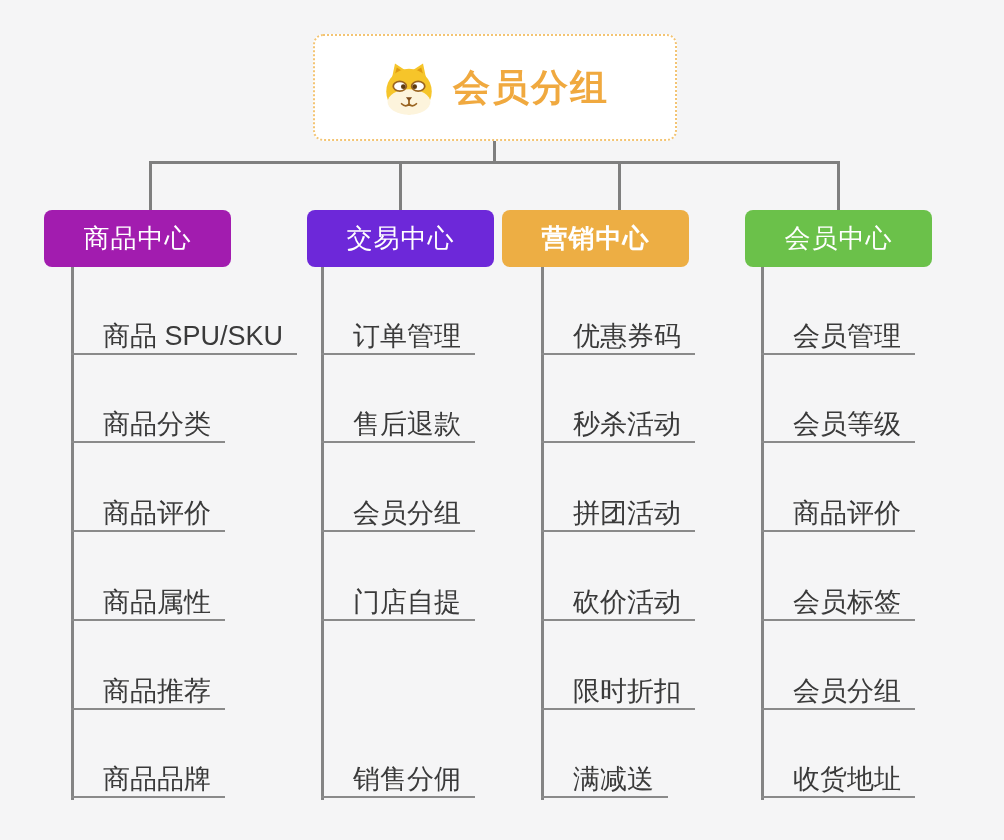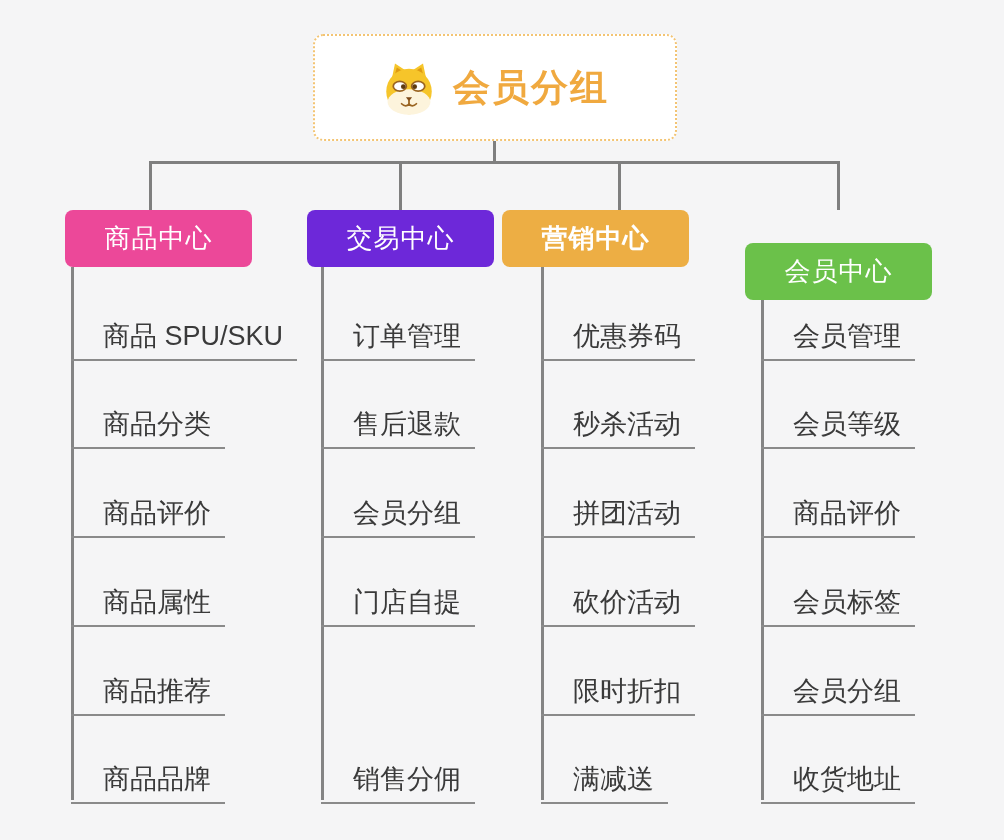--- a/index.html
+++ b/index.html
@@ -35,21 +35,21 @@
     position:absolute;top:210px;width:187px;height:57px;
     border-radius:8px;
     display:flex;align-items:center;justify-content:center;
     color:#ffffff;font-size:26px;letter-spacing:1px;white-space:nowrap;
   }
 
   
   .leaf{
     position:absolute;
     font-size:27px;line-height:33px;color:#3a3a3a;
-    padding:0 14px 6px 32px;
+    padding:0 14px 0 32px;
     border-bottom:2px solid #8a8a8a;
     white-space:nowrap;
   }
 </style>
 </head>
 <body>
 
 <div class="canvas">
 
   <div class="line v" style="left:493px;top:141px;height:20px"></div>
@@ -78,24 +78,24 @@
         <circle cx="25.5" cy="30.5" r="2.7" fill="#5d3a10"></circle>
         <circle cx="38.5" cy="30.5" r="2.7" fill="#5d3a10"></circle>
         <path d="M28.5 42.5 h7 l-3.5 4.5 Z" fill="#7c4a18"></path>
         <path d="M32 46 V 50" stroke="#9a6420" stroke-width="2" fill="none" stroke-linecap="round"></path>
         <path d="M23.5 50 Q28 54.5 32 50.5 Q36 54.5 40.5 50" stroke="#9a6420" stroke-width="2" fill="none" stroke-linecap="round"></path>
       </svg>
     </span>
     <span class="root-title">会员分组</span>
   </div>
 
-  <div class="branch-node" style="left: 65px; background: #ec4899;">商品中心</div>
+  <div class="branch-node" style="left: 44px; background: #a21caf;">商品中心</div>
   <div class="branch-node" style="left: 307px; background: #6d28d9;">交易中心</div>
   <div class="branch-node" style="left: 502px; background: rgb(237, 174, 68); font-weight: bold;">营销中心</div>
-  <div class="branch-node" style="left: 745px; background: rgb(107, 193, 74); margin-top: 33px;">会员中心</div>
+  <div class="branch-node" style="left: 745px; background: rgb(107, 193, 74);">会员中心</div>
 
   <div class="leaf" style="left:71px;top:320px">商品 SPU/SKU</div>
   <div class="leaf" style="left:71px;top:408px">商品分类</div>
   <div class="leaf" style="left:71px;top:497px">商品评价</div>
   <div class="leaf" style="left:71px;top:586px">商品属性</div>
   <div class="leaf" style="left:71px;top:675px">商品推荐</div>
   <div class="leaf" style="left:71px;top:763px">商品品牌</div>
 
   <div class="leaf" style="left:321px;top:320px">订单管理</div>
   <div class="leaf" style="left:321px;top:408px">售后退款</div>

